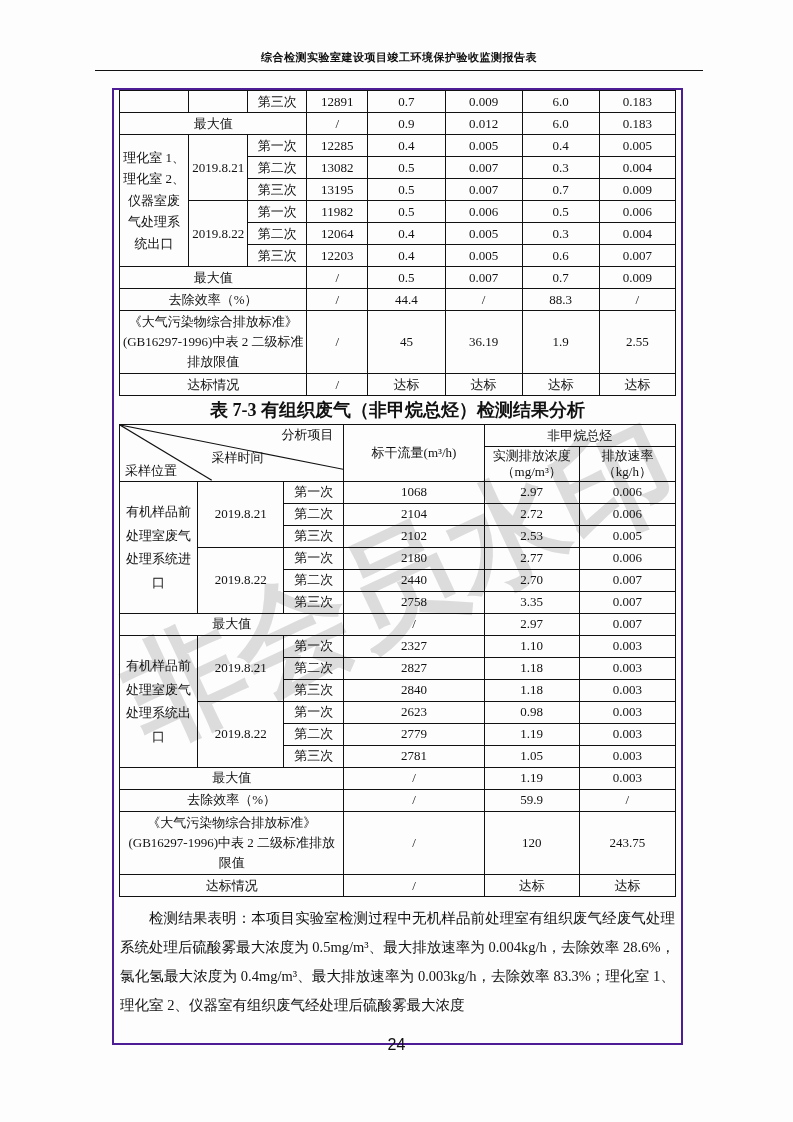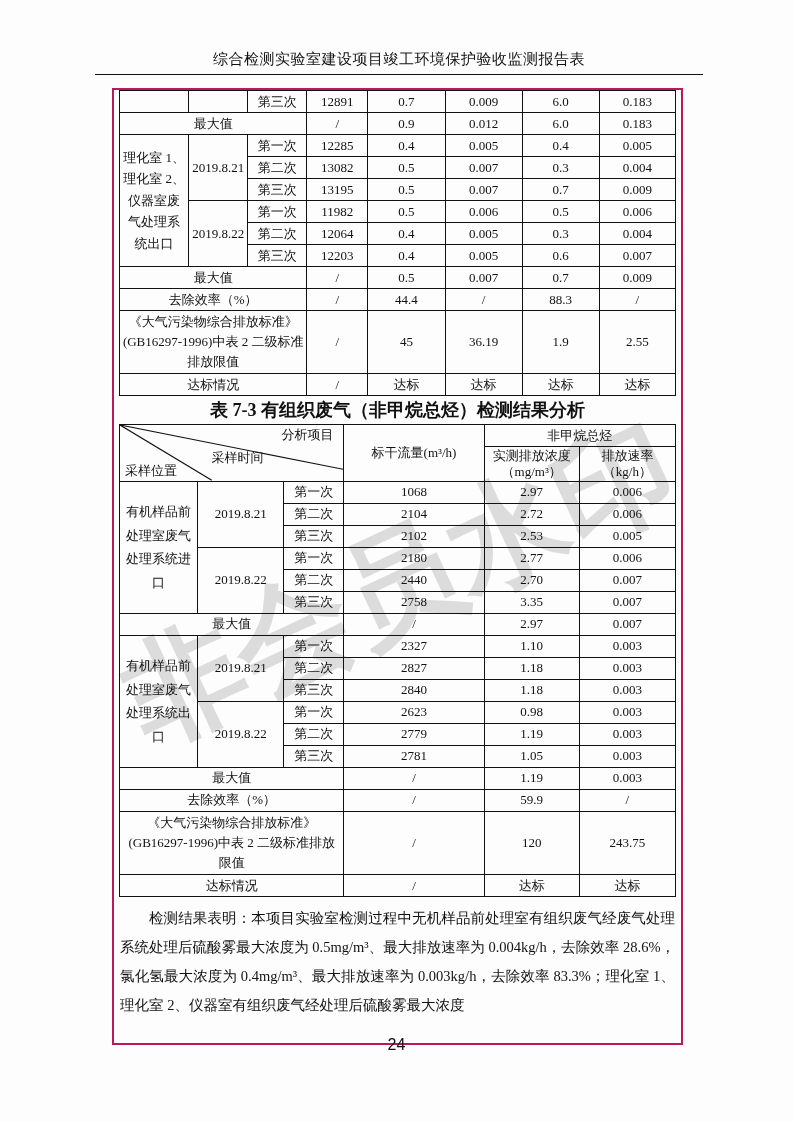--- a/index.html
+++ b/index.html
@@ -8,26 +8,26 @@
     font-family:"Liberation Serif","DejaVu Serif",serif;color:#111;overflow:hidden;
   }
   .watermark{
     position:absolute;left:30px;top:505px;width:740px;text-align:center;
     transform:rotate(-25deg);font-size:118px;font-weight:bold;
     font-family:"Liberation Sans","DejaVu Sans",sans-serif;
     color:#bcbcbc;opacity:.5;z-index:0;white-space:nowrap;pointer-events:none;
   }
   .doc-header{
     position:absolute;top:50px;left:95px;width:608px;text-align:center;
-    font-size:15px;letter-spacing:.5px;padding-bottom:5px;
-    border-bottom:1.6px solid #111;z-index:1;
+    font-size:11px;letter-spacing:.5px;padding-bottom:5px;
+    border-bottom:1.6px solid #111;z-index:1;font-weight:bold;
   }
   .frame{
     position:absolute;top:88px;left:112px;width:557px;
-    border:2px solid #be185d;padding:0 5px 7px 5px;z-index:1;background:transparent;
+    border:2px solid #4c1d95;padding:0 5px 7px 5px;z-index:1;background:transparent;
   }
   table.tbl{width:100%;border-collapse:collapse;table-layout:fixed;background:transparent;}
   table.tbl td{
     border:1px solid #111;text-align:center;vertical-align:middle;
     font-size:13px;line-height:1.2;height:19px;padding:1px 2px;overflow:hidden;
   }
   .t1 td.pos{line-height:1.65;}
   .t2 td.pos{line-height:1.8;}
   td.datecell{word-break:break-all;}
   tr.stdrow td{height:56px;line-height:1.55;}

